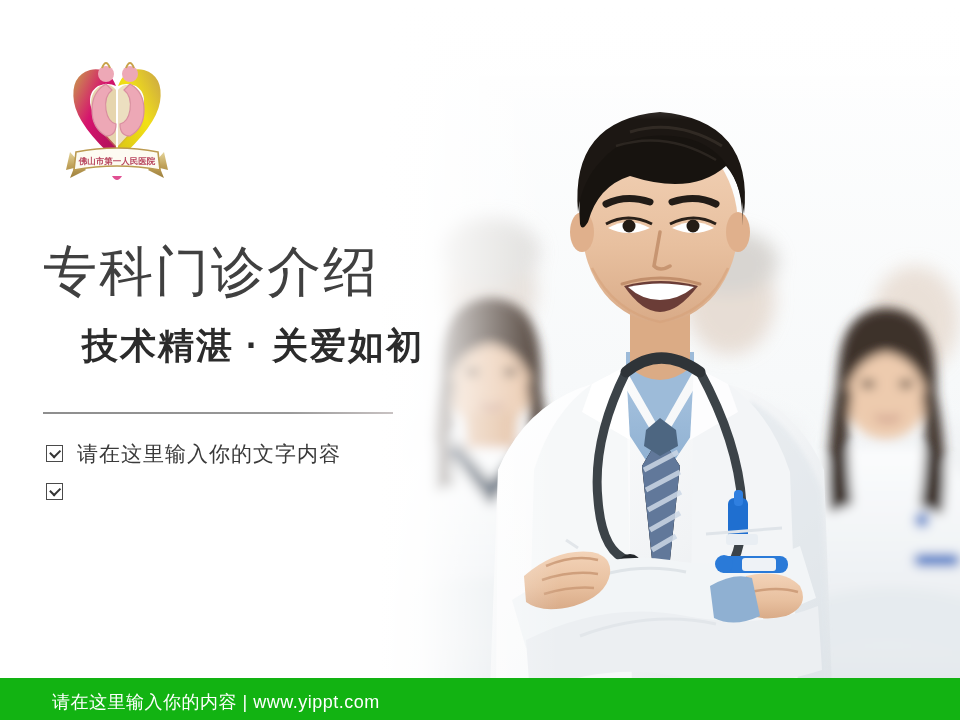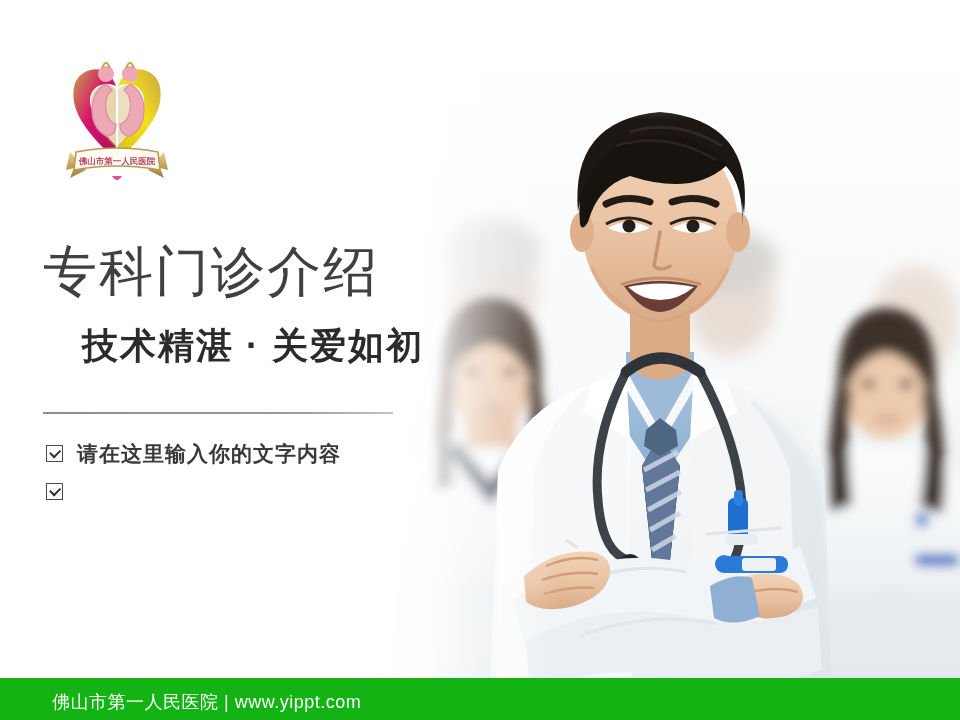--- a/index.html
+++ b/index.html
@@ -131,21 +131,20 @@
     height: 4.5px;
     border-left: 2px solid #333;
     border-bottom: 2px solid #333;
     transform: rotate(-45deg);
   }
   .bullet-text {
     font-size: 21px;
     color: #3a3a3a;
     letter-spacing: 1px;
     white-space: nowrap;
-    font-weight: bold;
   }
 
   
   .footer-bar {
     position: absolute;
     left: 0;
     top: 678px;
     width: 960px;
     height: 42px;
     background: #12b312;
@@ -405,15 +404,15 @@
     <div class="bullet-row">
       <span class="bullet-box"></span>
       <span class="bullet-text">请在这里输入你的文字内容</span>
     </div>
     <div class="bullet-row">
       <span class="bullet-box"></span>
     </div>
   </div>
 
   <div class="footer-bar"></div>
-  <div class="footer-text">佛山市第一人民医院 | www.yippt.com</div>
+  <div class="footer-text">请在这里输入你的内容 | www.yippt.com</div>
 
 </div>
 
 </body></html>

